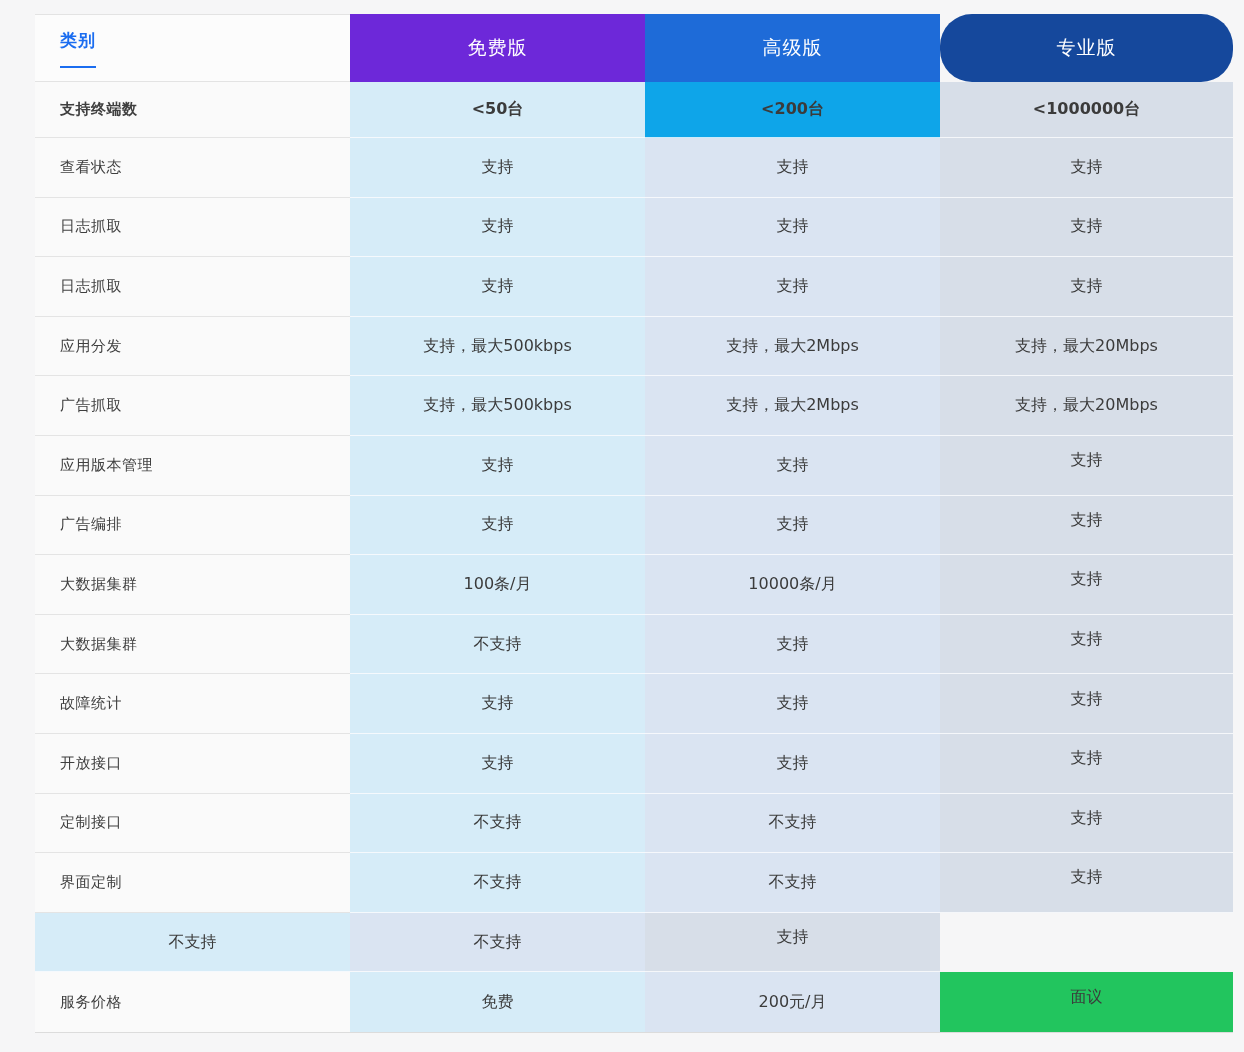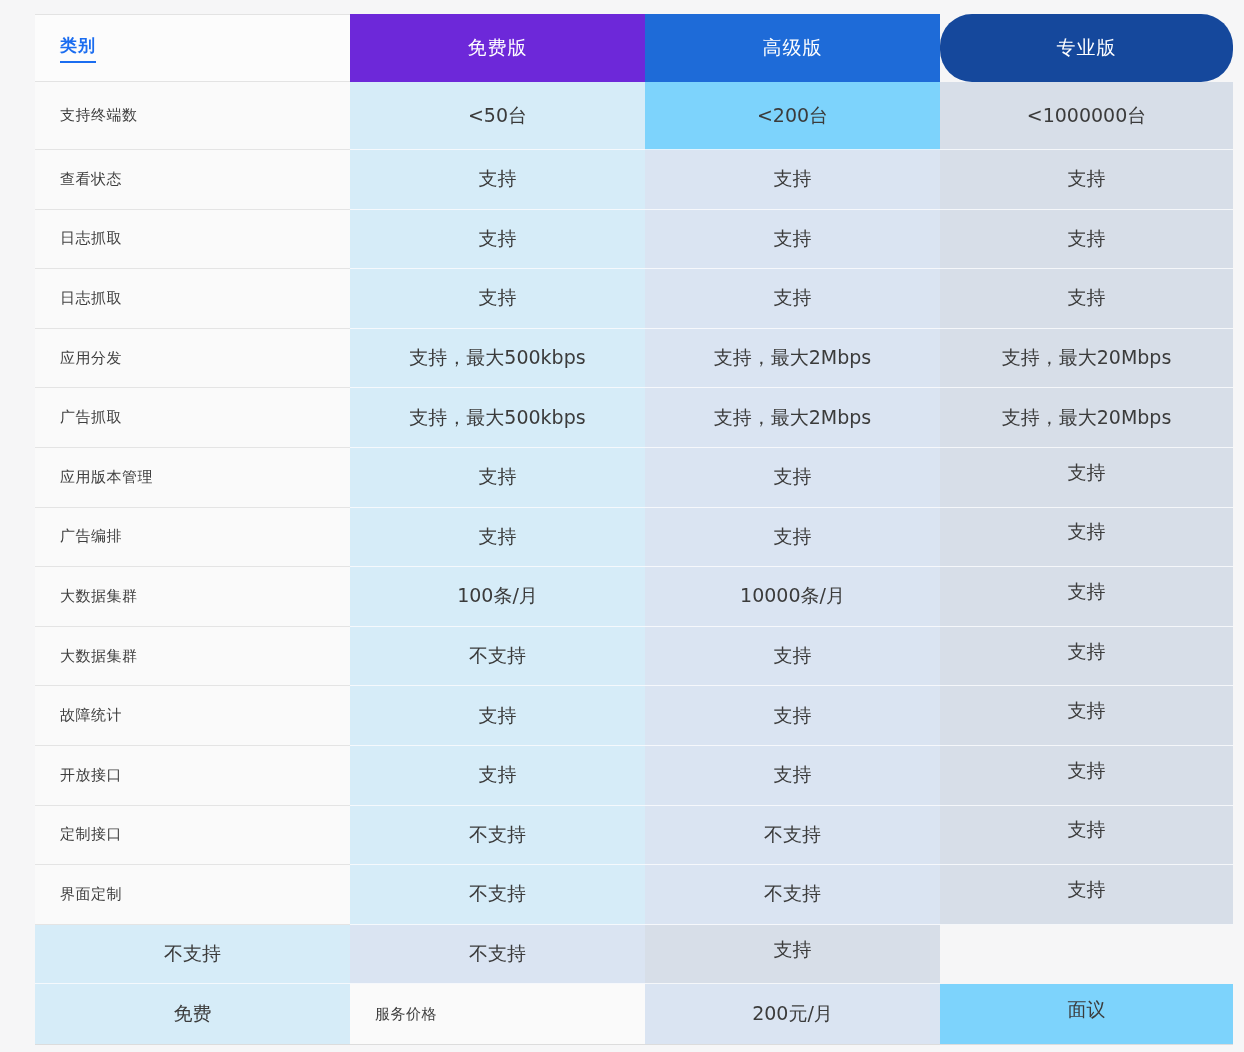--- a/index.html
+++ b/index.html
@@ -30,40 +30,40 @@
     border-bottom: 1px solid #e3e3e3;
     justify-content: flex-start;
     padding-left: 25px;
   }
   .category-header span {
     color: #1b6df0;
     font-weight: bold;
     font-size: 17px;
     letter-spacing: 1px;
     border-bottom: 2px solid #1b6df0;
-    padding-bottom: 4px;
+    padding-bottom: 14px;
   }
   .plan-header {
     color: #ffffff;
     font-size: 19px;
     letter-spacing: 1px;
   }
   .row { height: 59.6px; }
-  .row.first { height: 68px; }
+  .row.first { height: 56px; font-weight: bold; }
   .feature-label {
     background: #fafafa;
     justify-content: flex-start;
     padding-left: 25px;
     font-size: 15px;
     color: #3f3f3f;
     border-bottom: 1px solid #e4e4e4;
     letter-spacing: 0.5px;
   }
   .plan-value {
-    font-size: 19px;
+    font-size: 16px;
     color: #3b3b3b;
     border-bottom: 1px solid rgba(252,253,254,0.8);
   }
   .plan-value.raised { padding-bottom: 9px; }
   .rows .row:last-child .cell { border-bottom: none; }
   .table-bottom-line {
     border-top: 1px solid #dcdcdc;
     width: 100%;
     height: 0;
   }
@@ -79,21 +79,21 @@
 
   <div class="cell plan-header" style="background: #6d28d9;">免费版</div>
       <div class="cell plan-header" style="background: rgb(30, 107, 216);">高级版</div>
       <div class="cell plan-header" style="background: rgb(21, 72, 156); border-radius: 32px;">专业版</div>
     </div>
   <div class="rows">
 
   <div class="row first">
     <div class="cell feature-label">支持终端数</div>
     <div class="cell plan-value" style="background: rgb(214, 236, 248);">&lt;50台</div>
-    <div class="cell plan-value" style="background: #7dd3fc;">&lt;200台</div>
+    <div class="cell plan-value" style="background: #0ea5e9;">&lt;200台</div>
     <div class="cell plan-value" style="background: rgb(215, 222, 232);">&lt;1000000台</div>
   </div>
       <div class="row">
     <div class="cell feature-label">查看状态</div>
     <div class="cell plan-value" style="background: rgb(214, 236, 248);">支持</div>
     <div class="cell plan-value" style="background: rgb(218, 228, 242);">支持</div>
     <div class="cell plan-value" style="background: rgb(215, 222, 232);">支持</div>
   </div>
       <div class="row">
     <div class="cell feature-label">日志抓取</div>
@@ -166,20 +166,20 @@
     <div class="cell plan-value" style="background: rgb(214, 236, 248);">不支持</div>
     <div class="cell plan-value" style="background: rgb(218, 228, 242);">不支持</div>
     <div class="cell plan-value raised" style="background: rgb(215, 222, 232);">支持</div>
   </div>
       <div class="row">
     <div class="cell plan-value" style="background: rgb(214, 236, 248);">不支持</div>
     <div class="cell plan-value" style="background: rgb(218, 228, 242);">不支持</div>
     <div class="cell plan-value raised" style="background: rgb(215, 222, 232);">支持</div>
   </div>
       <div class="row">
+    <div class="cell feature-label">服务价格</div>
     <div class="cell plan-value" style="background: rgb(214, 236, 248);">免费</div>
-    <div class="cell feature-label">服务价格</div>
     <div class="cell plan-value" style="background: rgb(218, 228, 242);">200元/月</div>
-    <div class="cell plan-value raised" style="background: #7dd3fc;">面议</div>
+    <div class="cell plan-value raised" style="background: #22c55e;">面议</div>
   </div>
     </div>
   <div class="table-bottom-line"></div>
 </div>
 
 </body></html>

